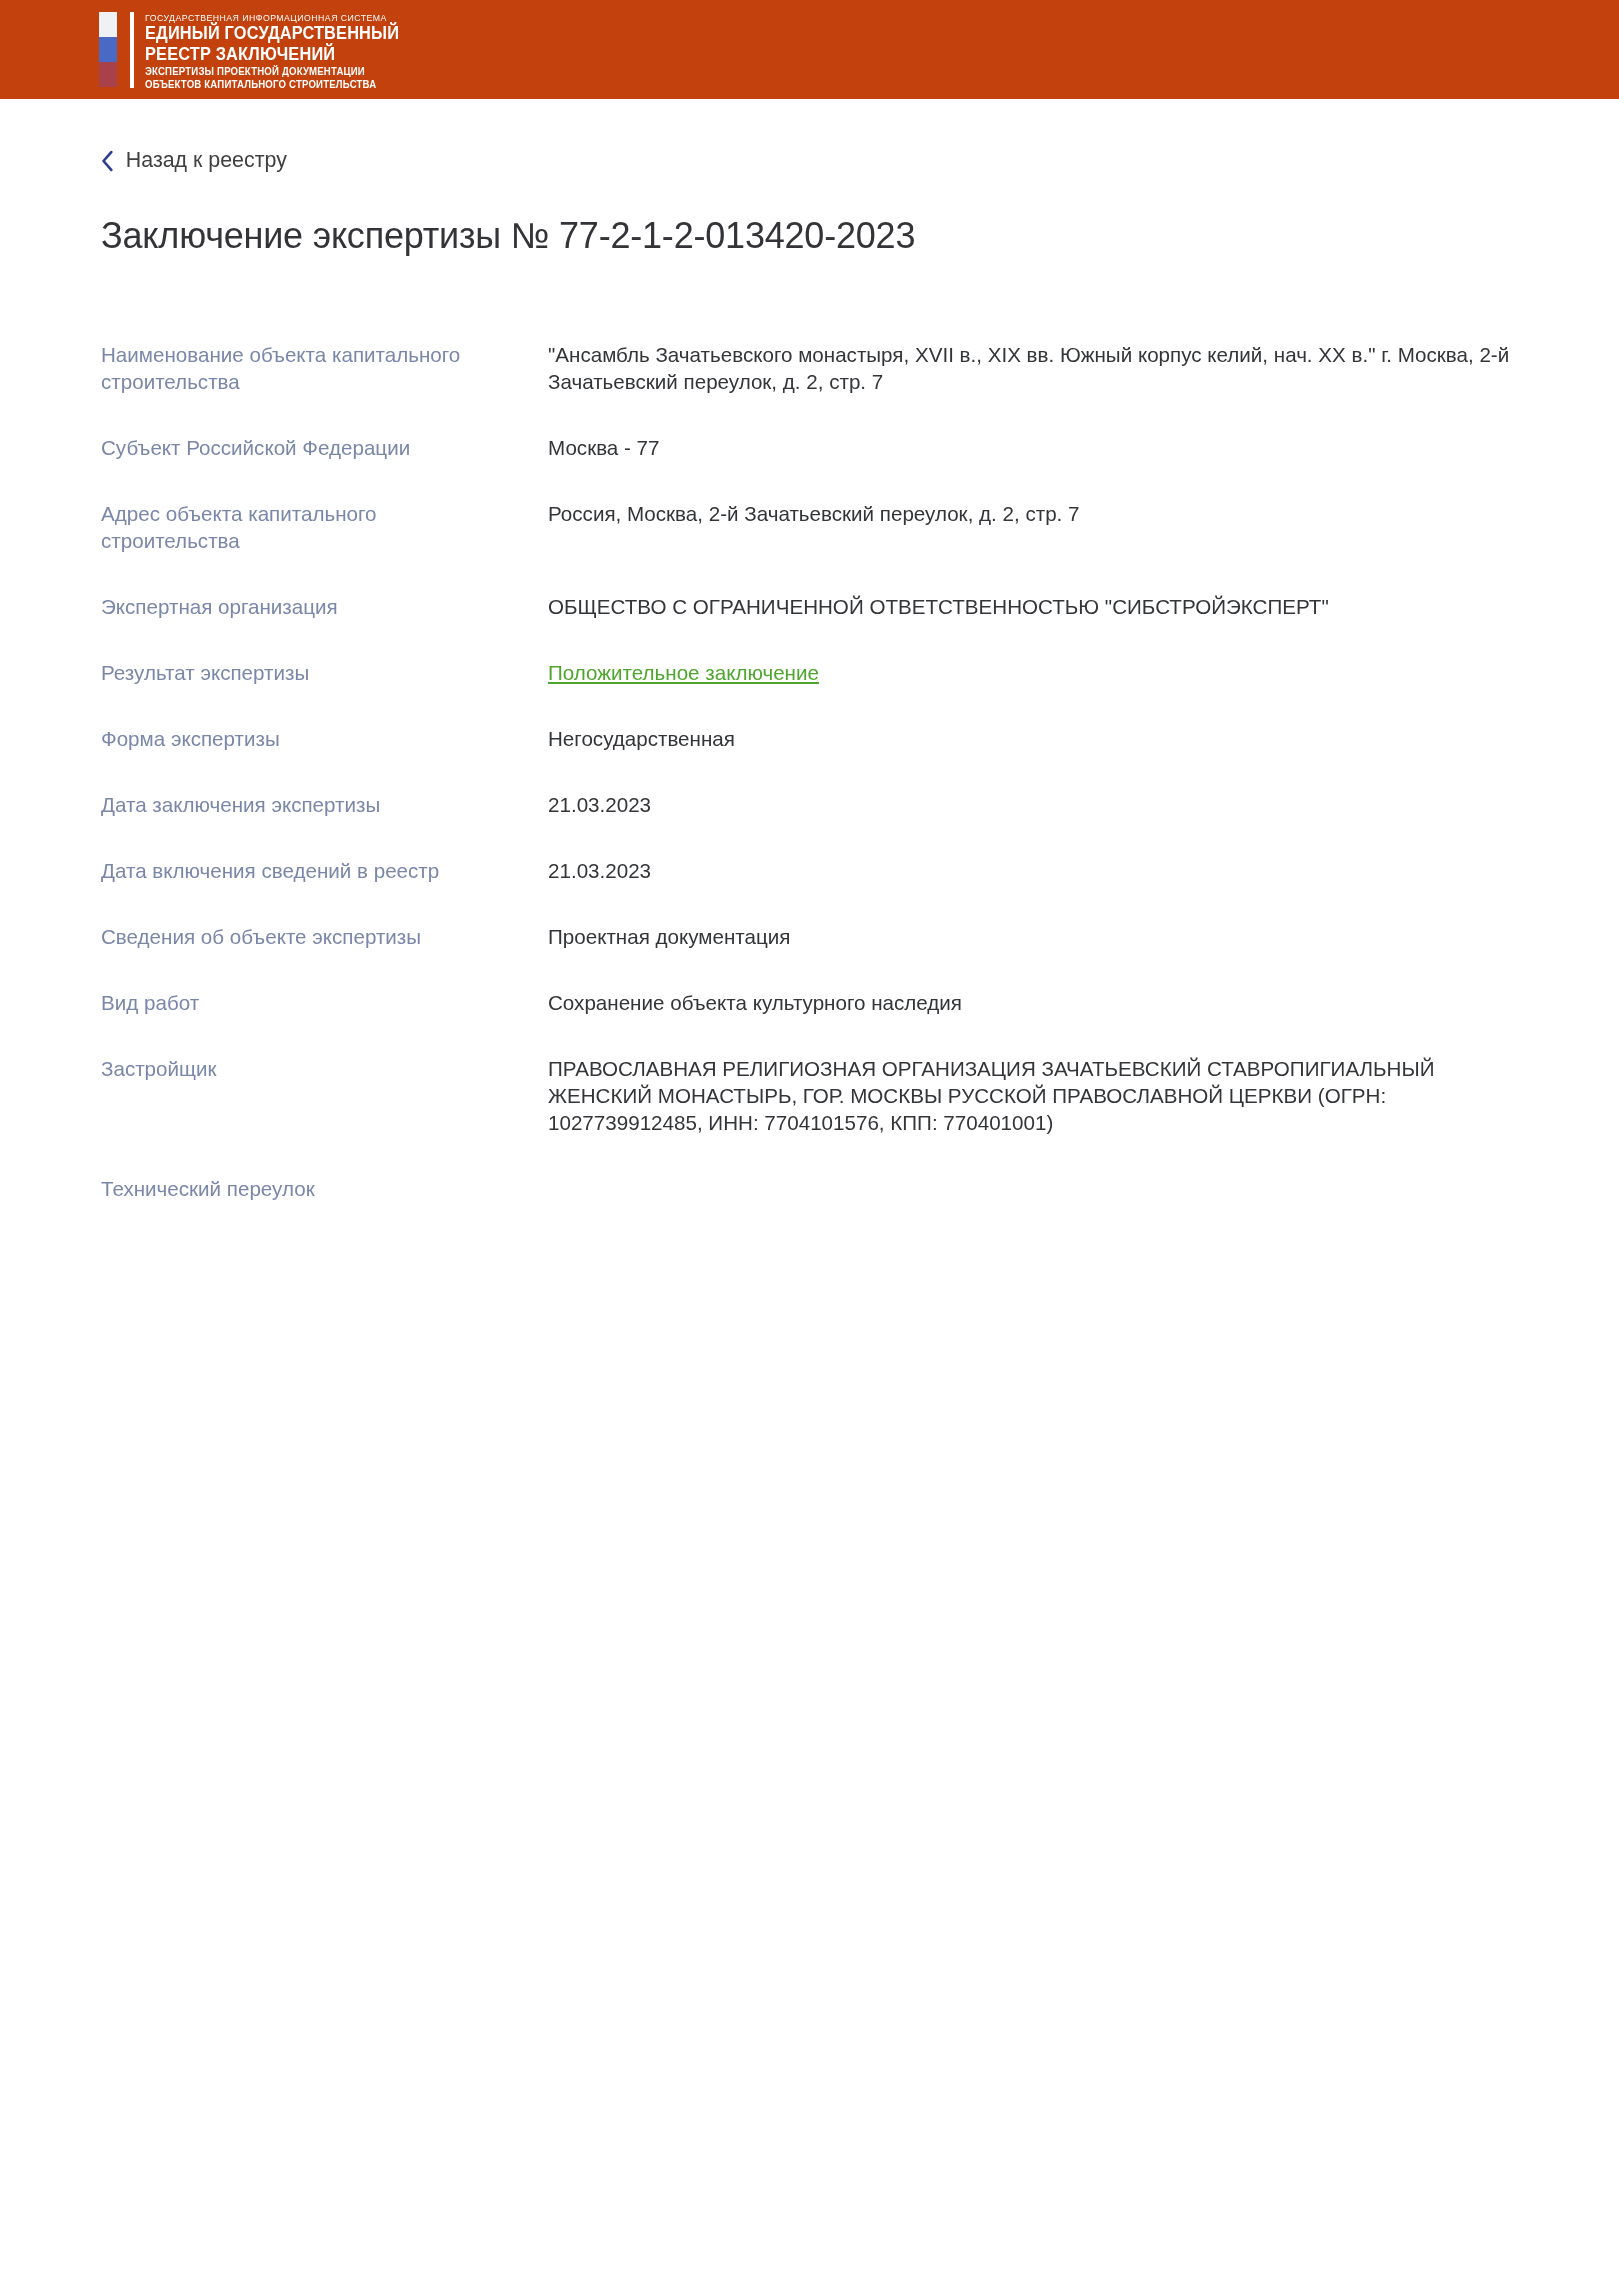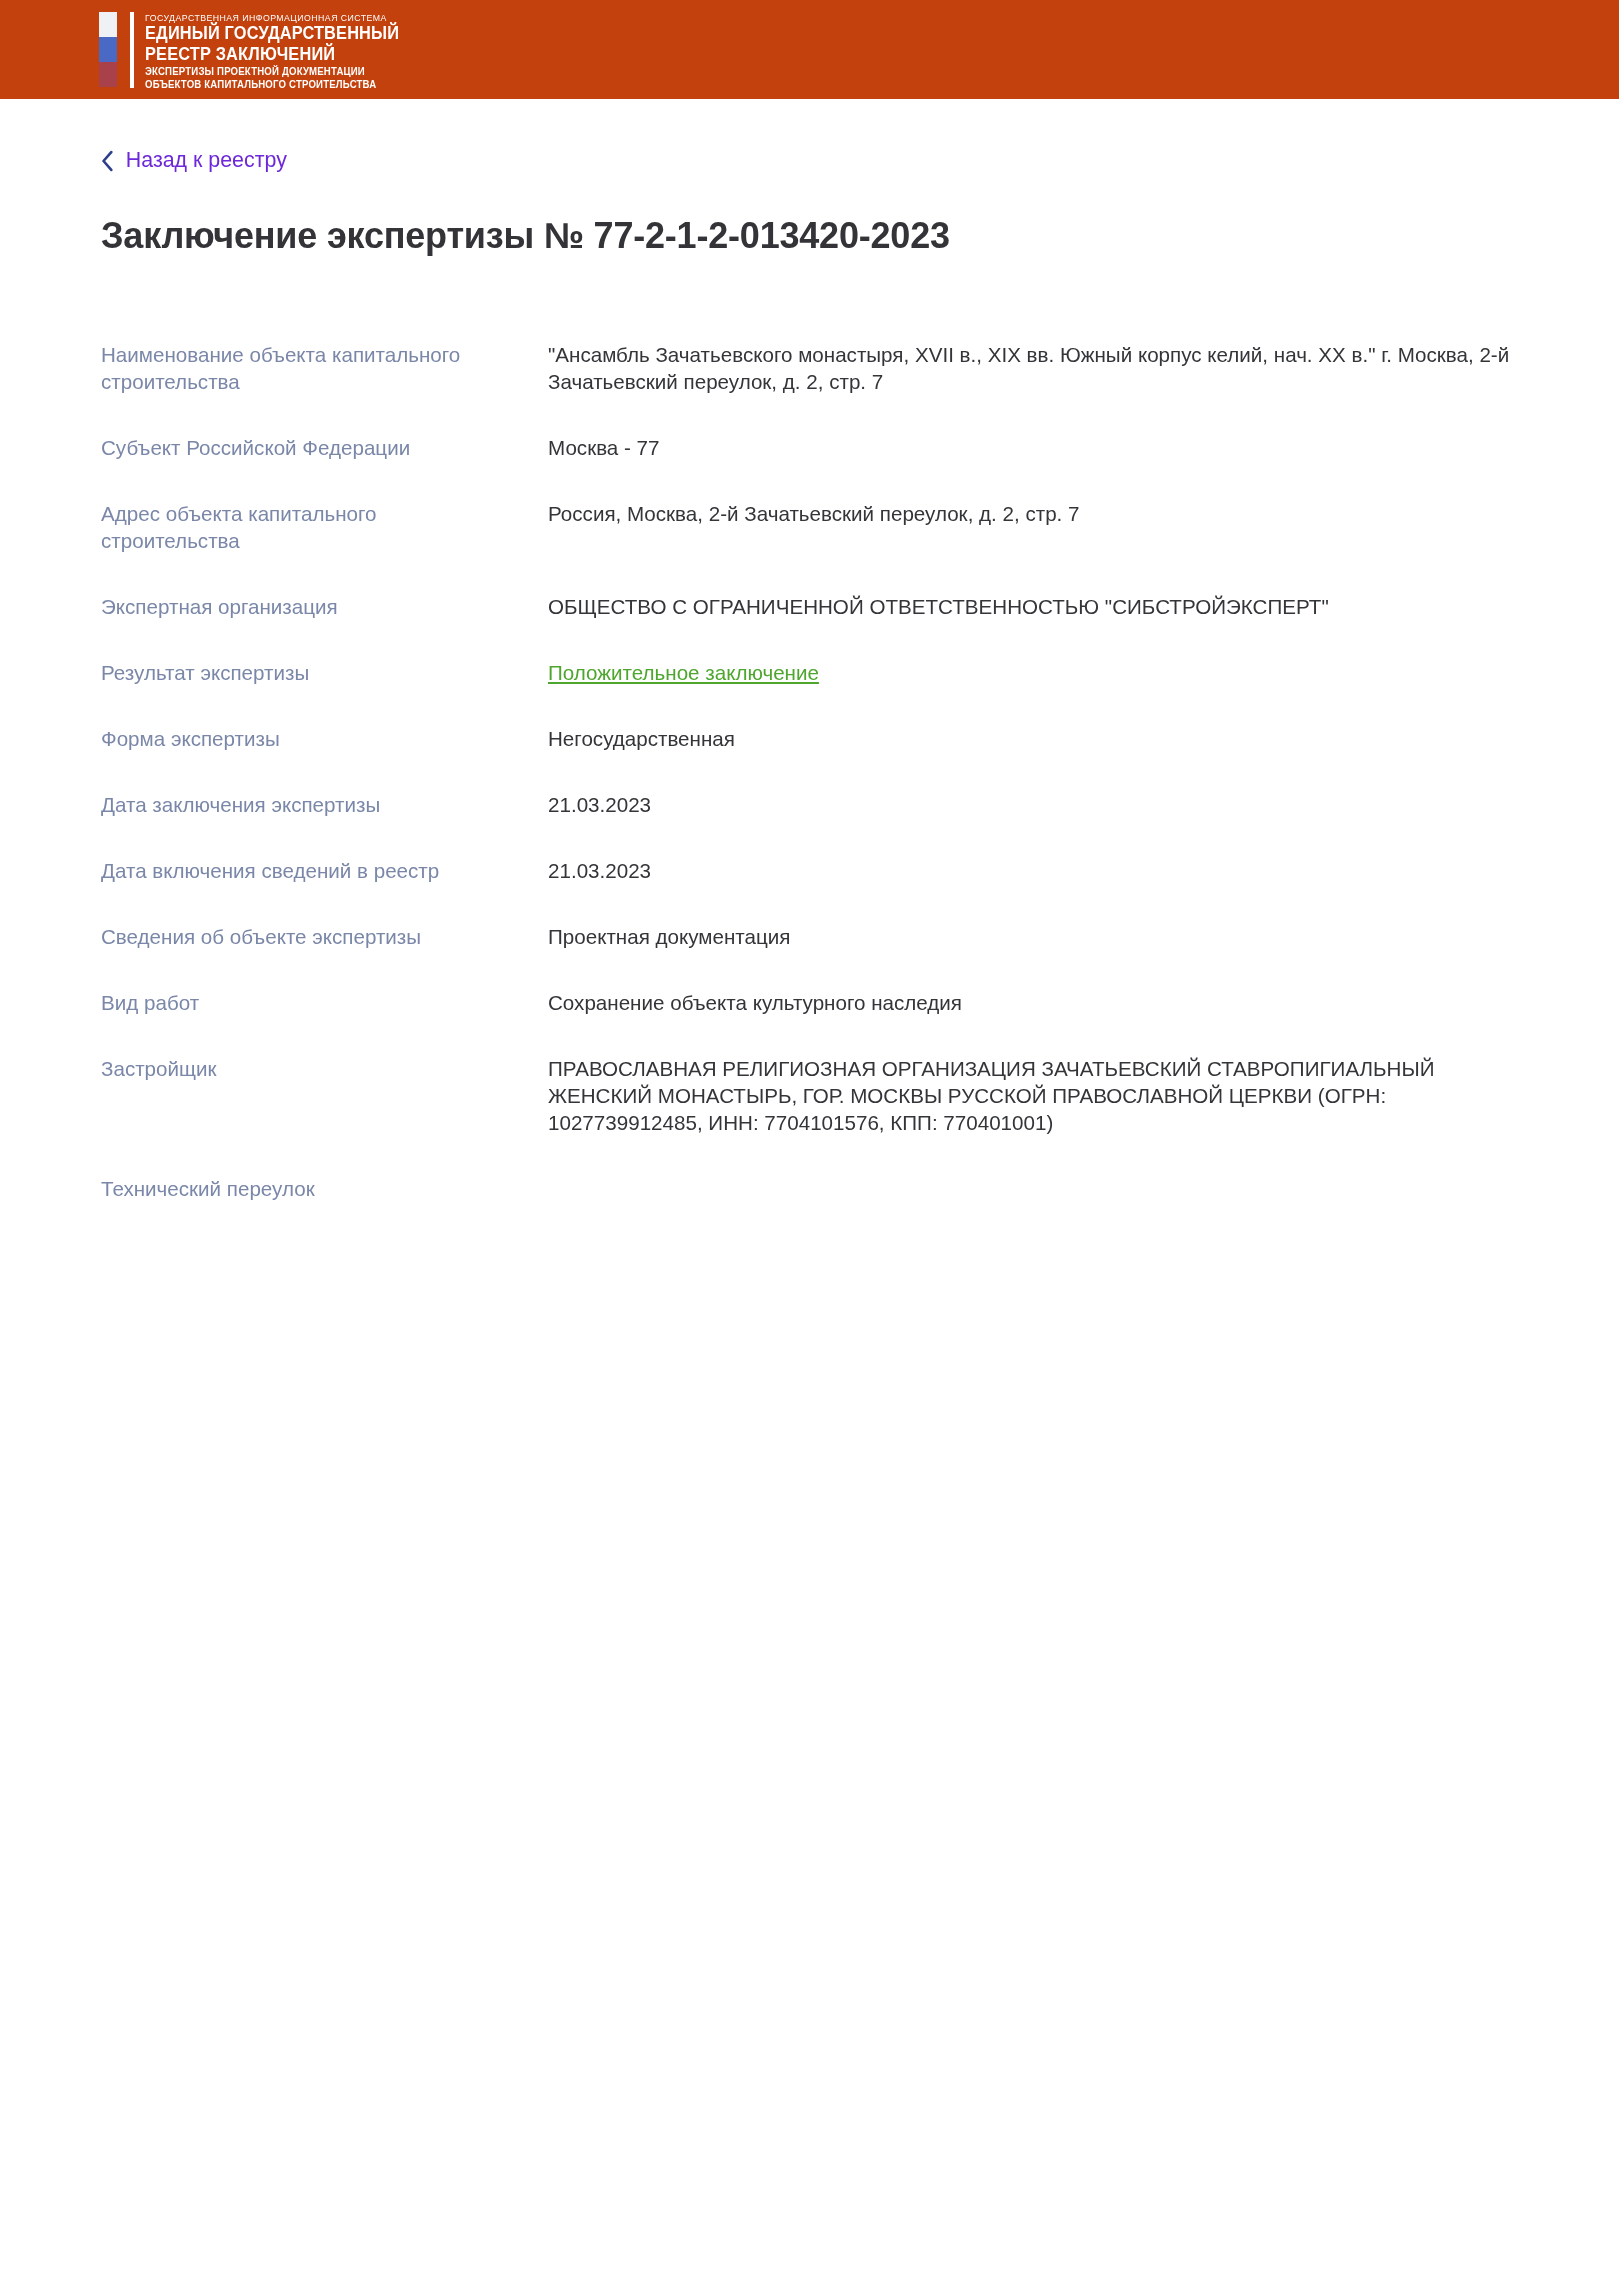--- a/index.html
+++ b/index.html
@@ -77,32 +77,32 @@
 
   
   .content {
     margin: 0 99px 0 101px;
   }
   .back-link {
     display: inline-flex;
     align-items: center;
     gap: 12.4px;
     margin-top: 49px;
-    color: #6d28d9;
+    color: #404040;
     font-size: 21.4px;
     text-decoration: none;
     cursor: pointer;
   }
   .back-link svg { display: block; }
 
   .page-title {
     margin: 40px 0 0 0;
     font-size: 36px;
     line-height: 42px;
-    font-weight: 700;
+    font-weight: 400;
     color: #333338;
     letter-spacing: -0.2px;
   }
 
   .details {
     margin-top: 84px;
     display: grid;
     grid-template-columns: 447px 1fr;
     row-gap: 39px;
     font-size: 20.6px;

